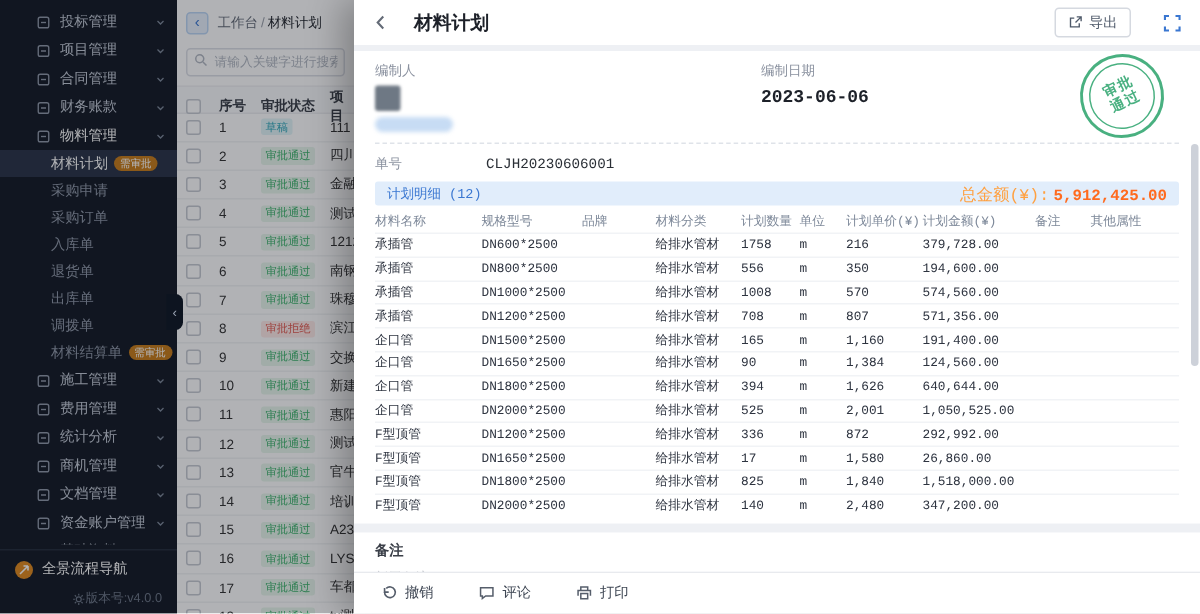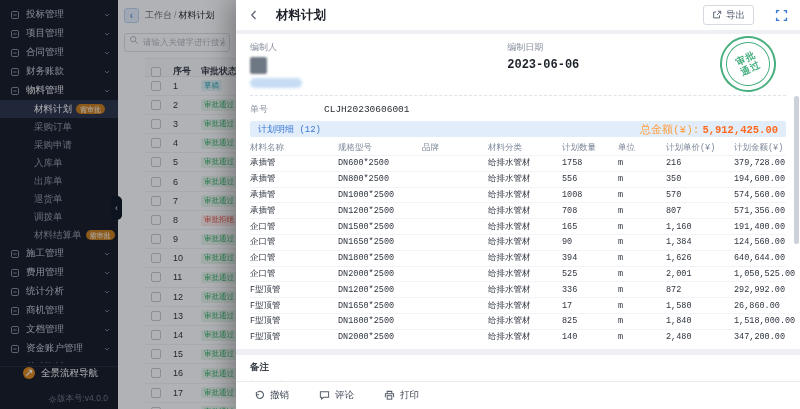--- a/index.html
+++ b/index.html
@@ -2,46 +2,46 @@
 <html><head>
 <meta charset="utf-8">
 <style>
   * { margin:0; padding:0; box-sizing:border-box; }
   html,body { width:800px; height:409px; overflow:hidden; }
   body { font-family:"Liberation Sans","DejaVu Sans",sans-serif; background:#fff; position:relative; }
 
   
   .sidebar { position:absolute; left:0; top:0; width:118px; height:409px; background:#141a25; overflow:hidden; z-index:1; }
   .side-menu { height:363px; overflow:hidden; padding-top:5px; }
-  .side-item { display:flex; align-items:center; height:19px; padding:0 8px 0 10px; color:#c3cad6; font-size:9.5px; gap:6px; cursor:pointer;justify-content:center; }
+  .side-item { display:flex; align-items:center; height:19px; padding:0 8px 0 24px; color:#c3cad6; font-size:9.5px; gap:6px; cursor:pointer;justify-content:center; }
   .side-item .lbl { flex:1; white-space:nowrap; overflow:hidden; }
   .side-item .ic { color:#8f98a8; }
   .chev { width:7px; height:7px; display:inline-block; flex:0 0 auto; }
   .side-sub { display:flex; align-items:center; height:18px; padding-left:34px; color:#8f98a8; font-size:9.5px; gap:4px; cursor:pointer; white-space:nowrap; overflow:hidden; }
   .side-sub.active { background:#2a3347; color:#ffffff; }
   .badge-pill { background:#c87d1a; color:#fff; font-size:7px; padding:1.5px 4px; border-radius:7px; line-height:1; flex:0 0 auto; }
   .side-bottom { position:absolute; bottom:0; left:0; right:0; background:#141a25; border-top:1px solid #242d3c; }
-  .side-nav-row { display:flex; gap:6px; height:25px; padding-left:10px; color:#fff; font-size:9.5px; cursor:pointer;margin-left:13px; }
+  .side-nav-row { display:flex; align-items:center; gap:6px; height:25px; padding-left:10px; color:#fff; font-size:9.5px; cursor:pointer; }
   .orange-circle { width:12px; height:12px; border-radius:50%; background:#e08a1e; display:flex; align-items:center; justify-content:center; flex:0 0 auto; }
   .side-ver { display:flex; align-items:center; justify-content:flex-end; padding:0 10px 3px; height:17px; color:#6c7686; font-size:8.5px; }
   .collapse-tab { position:absolute; left:111px; top:196px; width:11px; height:24px; background:#0d1420; color:#9aa3b2; border-radius:0 5px 5px 0; display:flex; align-items:center; justify-content:center; font-size:9px; z-index:6; cursor:pointer; }
 
   
   .listpanel { position:absolute; left:118px; top:0; width:118px; height:409px; background:#fff; z-index:1; }
   .crumb-row { display:flex; align-items:center; gap:6px; padding:8px 6px 4px; }
   .back-sq { width:15px; height:15px; background:#e8f1fd; border:1px solid #bcd6f5; border-radius:3px; color:#3a77d1; font-size:10px; line-height:13px; text-align:center; cursor:pointer; flex:0 0 auto; }
   .crumb-txt { font-size:9px; white-space:nowrap; overflow:hidden; }
   .crumb-a { color:#646b77; }
   .crumb-sep { color:#9aa0aa; margin:0 2px; }
   .crumb-b { color:#20242b; }
   .search-wrap { margin:4px 6px 6px; position:relative; }
   .search-wrap input { width:106px; height:19px; border:1px solid #dcdfe6; border-radius:3px; background:#fff; font-size:8.5px; padding:0 4px 0 18px; color:#333; outline:none; font-family:inherit; }
   .search-wrap input::placeholder { color:#b3b9c3; }
   .search-ic { position:absolute; left:5px; top:4px; color:#b3b9c3; }
-  .lt-head, .lt-row { display:grid; grid-template-columns:22px 28px 46px 1fr; align-items:center; padding-left:6px;margin-left:27px; }
+  .lt-head, .lt-row { display:grid; grid-template-columns:22px 28px 46px 1fr; align-items:center; padding-left:6px; }
   .lt-head { height:19px; background:#fafbfc; border-top:1px solid #f0f1f3; border-bottom:1px solid #eceef1; font-size:9px; color:#3a3f48; font-weight:bold; }
   .lt-row { height:19.2px; border-bottom:1px solid #f2f3f5; font-size:9px; color:#333; cursor:pointer; }
   .cb { width:10px; height:10px; border:1px solid #c6cad2; border-radius:2px; background:#fff; cursor:pointer; }
   .st-badge { display:inline-block; font-size:7.5px; padding:1.5px 3px; border-radius:2px; line-height:1.1; white-space:nowrap; }
   .proj { white-space:nowrap; overflow:hidden; }
 
   
   .overlay { position:absolute; left:0; top:0; width:236px; height:409px; background:rgba(13,17,26,0.32); z-index:5; }
 
   
@@ -63,21 +63,21 @@
   .date-val { font-size:12px; font-weight:bold; color:#1d2129; margin-top:4px; }
   .dash-div { border-top:1px dashed #dfe3e9; margin:7px 0 6px; }
   .order-row { display:flex; font-size:9.5px; height:14px; align-items:center; }
   .order-row .meta-label { width:74px; }
   .order-val { color:#2a2f36; }
   .blue-bar { margin-top:5px; height:16px; background:#e1edfb; border-radius:2px; display:flex; align-items:center; padding:0 8px; }
   .blue-bar .tab { color:#3a77d1; font-size:9px; }
   .bar-right { margin-left:auto; display:flex; align-items:baseline; gap:3px; }
   .total-label { color:#ffa040; font-size:11px; }
   .total-val { color:#ff6a1e; font-size:10.5px; font-weight:bold; }
-  .trow { display:grid; grid-template-columns:70px 66px 48px 56px 38px 30px 50px 74px 36px 1fr; align-items:center; column-gap:18px; }
+  .trow { display:grid; grid-template-columns:70px 66px 48px 56px 38px 30px 50px 74px 36px 1fr; align-items:center; column-gap:1px; }
   .thead { height:15px; margin-top:3px; }
   .thead span { font-size:8.5px; color:#7d8899; white-space:nowrap; overflow:hidden; }
   .tbody .trow { height:15.8px; border-top:1px solid #f1f3f6; font-size:8.5px; color:#2e3440; }
   .tbody .trow span { white-space:nowrap; overflow:hidden; }
   .card-remark { margin-top:6px; padding:6px 14px 4px; flex:1; }
   .remark-label { font-size:9.5px; color:#3a3f48; font-weight:bold; }
   .remark-empty { font-size:9px; color:#9aa0aa; margin-top:5px; }
   .drawer-footer { height:28px; background:#fff; border-top:1px solid #e8eaee; display:flex; align-items:center; gap:30px; padding-left:18px; flex:0 0 auto; }
   .f-act { display:flex; align-items:center; gap:5px; font-size:9.5px; color:#3f4754; cursor:pointer; }
   .f-act .ic { color:#565e6b; display:flex; }
@@ -162,33 +162,33 @@
           <svg width="8" height="8" viewBox="0 0 12 12" fill="none" stroke="#7d8899" stroke-width="1.3">
             <path d="M3 4.5l3 3 3-3"></path>
           </svg>
         </span>
       </div>
       <div class="side-sub active">
         <span>材料计划</span>
         <span class="badge-pill">需审批</span>
       </div>
       <div class="side-sub">
+        <span>采购申请</span>
+      </div>
+      <div class="side-sub">
         <span>采购订单</span>
-      </div>
-      <div class="side-sub">
-        <span>采购申请</span>
       </div>
       <div class="side-sub">
         <span>入库单</span>
       </div>
       <div class="side-sub">
+        <span>退货单</span>
+      </div>
+      <div class="side-sub">
         <span>出库单</span>
-      </div>
-      <div class="side-sub">
-        <span>退货单</span>
       </div>
       <div class="side-sub">
         <span>调拨单</span>
       </div>
       <div class="side-sub">
         <span>材料结算单</span>
         <span class="badge-pill">需审批</span>
       </div>
       <div class="side-item">
         <span class="ic">

